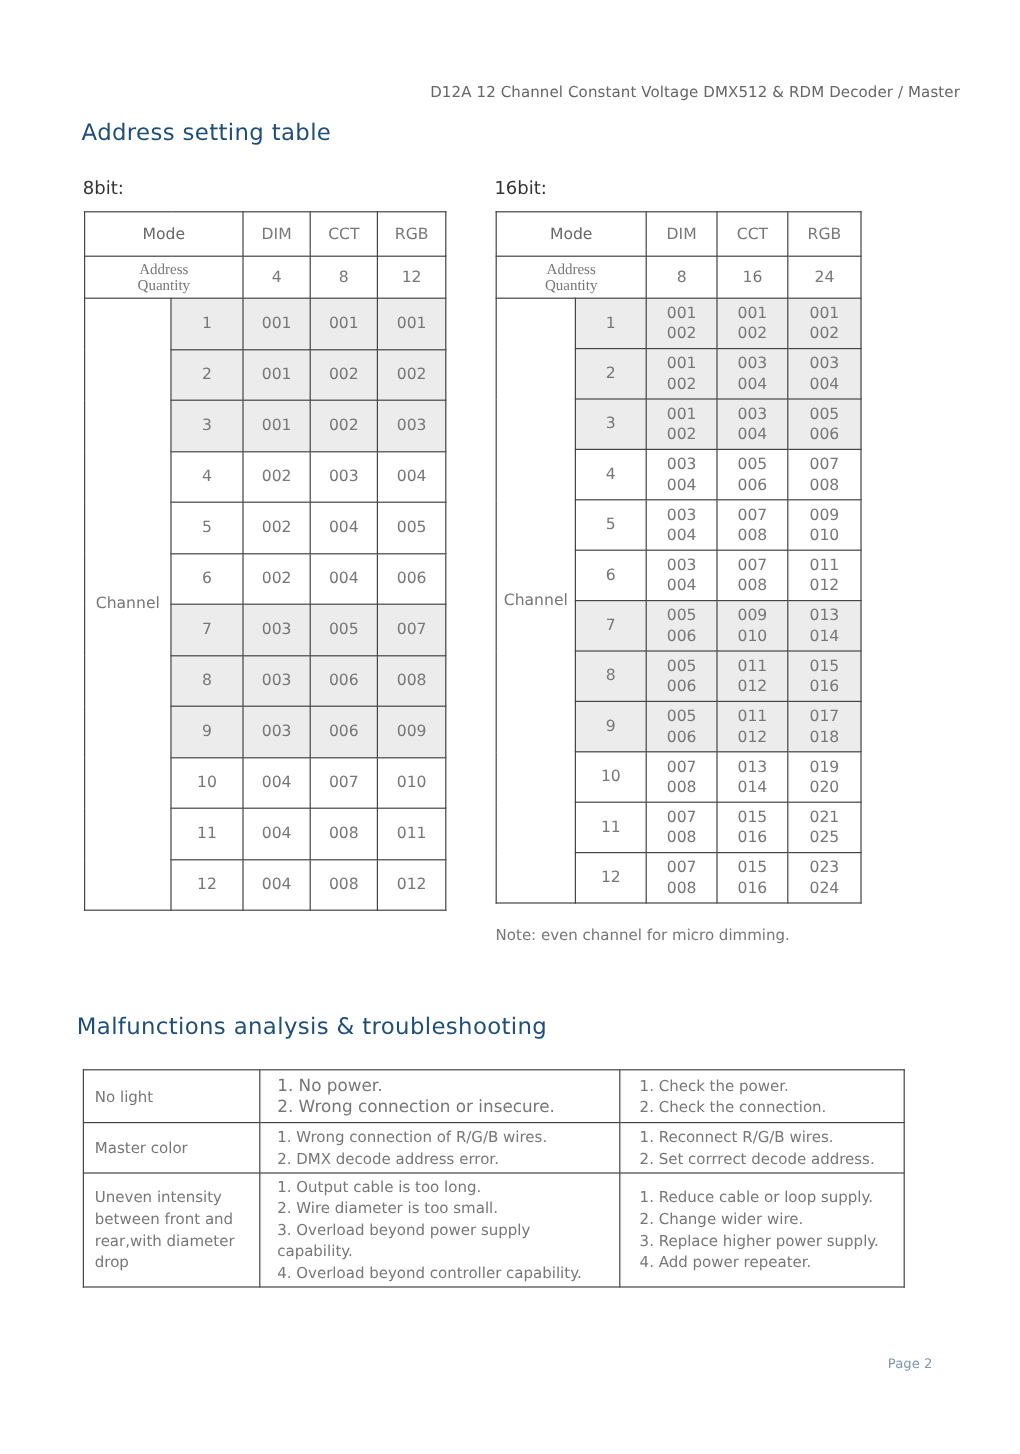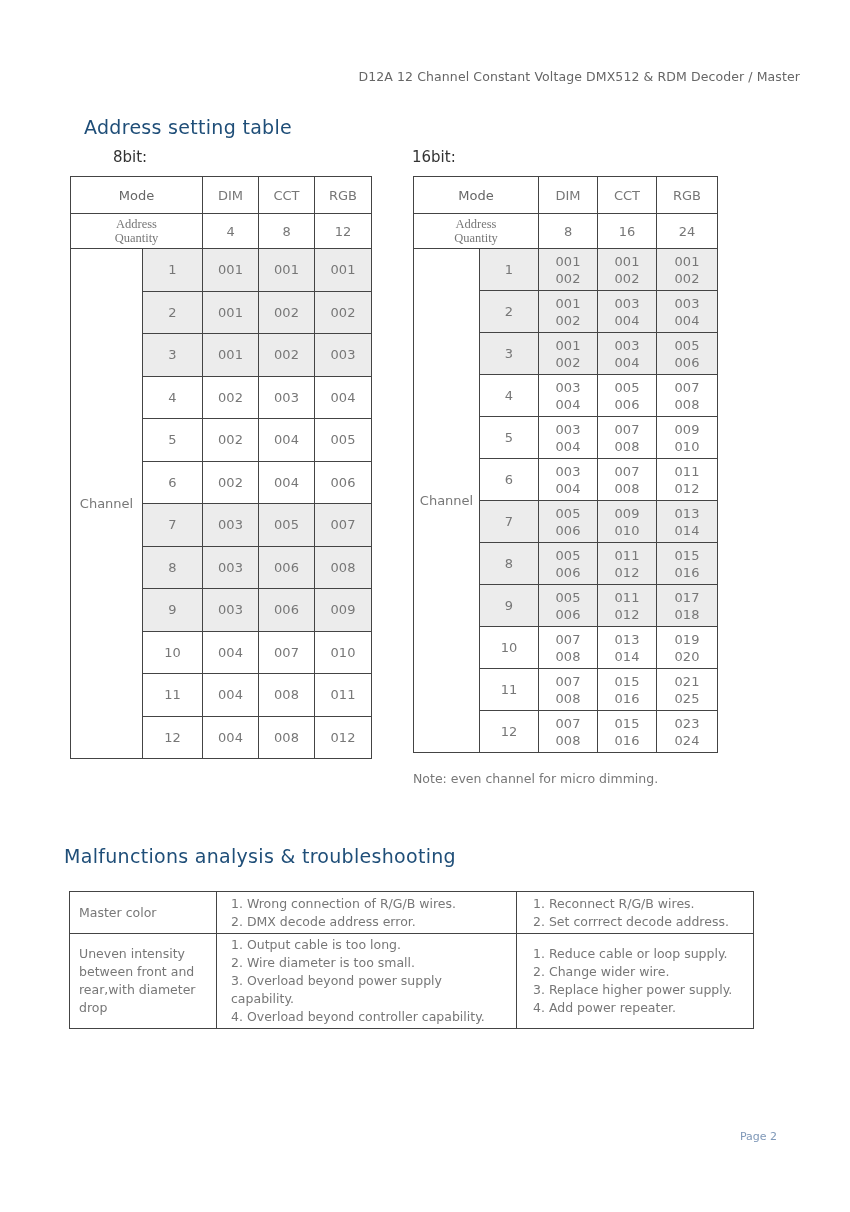--- a/index.html
+++ b/index.html
@@ -11,21 +11,21 @@
     position: absolute; top: 69px; right: 50px; font-size: 12.5px; color: #666;
     letter-spacing: 0.1px;
   }
   .section-title {
     position: absolute; color: #1f4e78; font-size: 19px; font-weight: normal;
     letter-spacing: 0.3px;
   }
   #title-address { left: 68px; top: 100px; }
   #title-malf { left: 64px; top: 845px; }
   .bit-label { position: absolute; font-size: 15px; color: #333; }
-  #label-8bit { left: 69px; top: 148px; margin-left: 44px; }
+  #label-8bit { left: 69px; top: 148px; }
   #label-16bit { left: 412px; top: 148px; }
 
   table.addr {
     position: absolute; border-collapse: collapse; table-layout: fixed;
     font-size: 13px; color: #777;
   }
   table.addr td {
     border: 1.4px solid #444; text-align: center; vertical-align: middle;
     padding: 0; line-height: 17px;
   }
@@ -50,21 +50,21 @@
   .item-line { display: block; }
   .causes-cell { padding-left: 14px !important; }
   .trouble-cell { padding-left: 16px !important; }
   .page-num { position: absolute; right: 73px; top: 1130px; font-size: 11px; color: #7f98b8; }
 </style>
 </head>
 <body>
 
 <div class="doc-header">D12A  12 Channel Constant Voltage DMX512 &amp; RDM Decoder / Master</div>
 
-<h2 class="section-title" id="title-address" style="margin:16px">Address setting table</h2>
+<h2 class="section-title" id="title-address" style="margin:0">Address setting table</h2>
 
 <div class="bit-label" id="label-8bit">8bit:</div>
 <div class="bit-label" id="label-16bit">16bit:</div>
 
 <table class="addr" id="table-8bit">
   <colgroup>
       <col style="width:72px">
       <col style="width:60px">
       <col style="width:56px">
       <col style="width:56px">
@@ -374,20 +374,31 @@
 
 <h2 class="section-title" id="title-malf" style="margin:0">Malfunctions analysis &amp; troubleshooting</h2>
 
 <table class="malf">
   <colgroup>
       <col style="width:147px">
       <col style="width:300px">
       <col style="width:237px">
     </colgroup>
   <tbody id="tbody-malf">
+  <tr style="height: 44px;">
+        <td class="malf-name">No light</td>
+        <td class="causes-cell" style="font-size: 14px;">
+          <span class="item-line">1. No power.</span>
+          <span class="item-line">2. Wrong connection or insecure.</span>
+        </td>
+        <td class="trouble-cell" style="padding-left: 22px;">
+          <span class="item-line">1. Check the power.</span>
+          <span class="item-line">2. Check the connection.</span>
+        </td>
+      </tr>
       <tr style="height: 42px;">
         <td class="malf-name">Master color</td>
         <td class="causes-cell">
           <span class="item-line">1. Wrong connection of R/G/B wires.</span>
           <span class="item-line">2. DMX decode address error.</span>
         </td>
         <td class="trouble-cell">
           <span class="item-line">1.  Reconnect  R/G/B  wires.</span>
           <span class="item-line">2. Set corrrect decode address.</span>
         </td>

